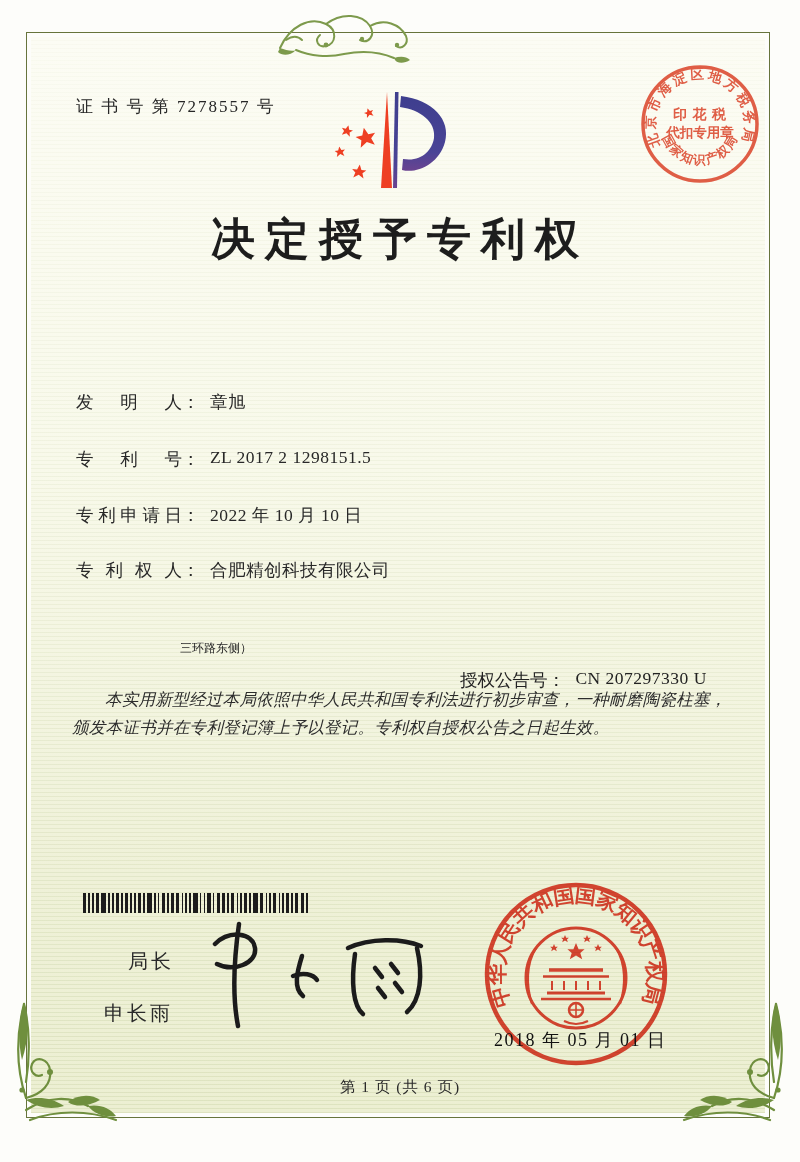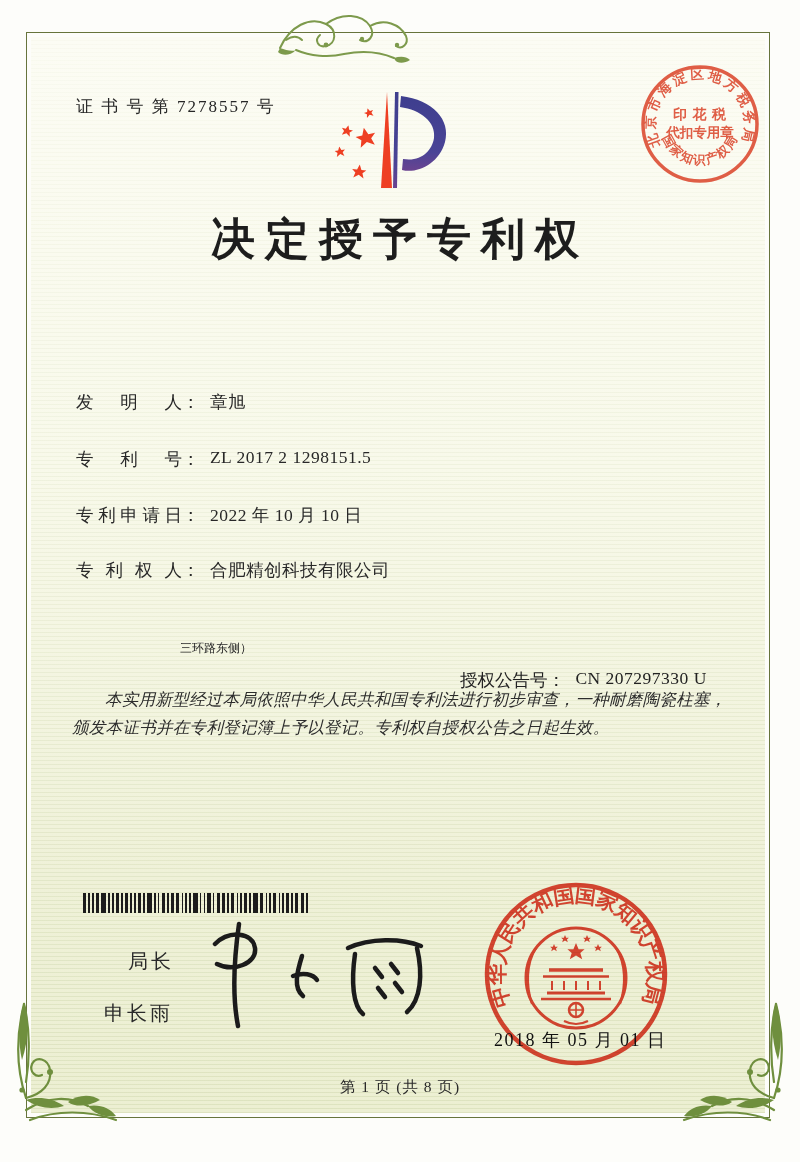--- a/index.html
+++ b/index.html
@@ -325,15 +325,15 @@
         <path d="M-7,32 L7,32 M0,25 L0,39" stroke-width="1.6"></path>
         <path d="M-44,26 C-50,8 -50,-14 -40,-30" stroke-width="2.2"></path>
         <path d="M44,26 C50,8 50,-14 40,-30" stroke-width="2.2"></path>
         <path d="M-12,43 C-4,47 4,47 12,43" stroke-width="2.2"></path>
       </g>
     </g>
   </svg>
 
   <div class="seal-date">2018 年 05 月 01 日</div>
 
-  <div class="page-indicator">第 1 页 (共 8 页)</div>
+  <div class="page-indicator">第 1 页 (共 6 页)</div>
 
 </div>
 
 </body></html>

